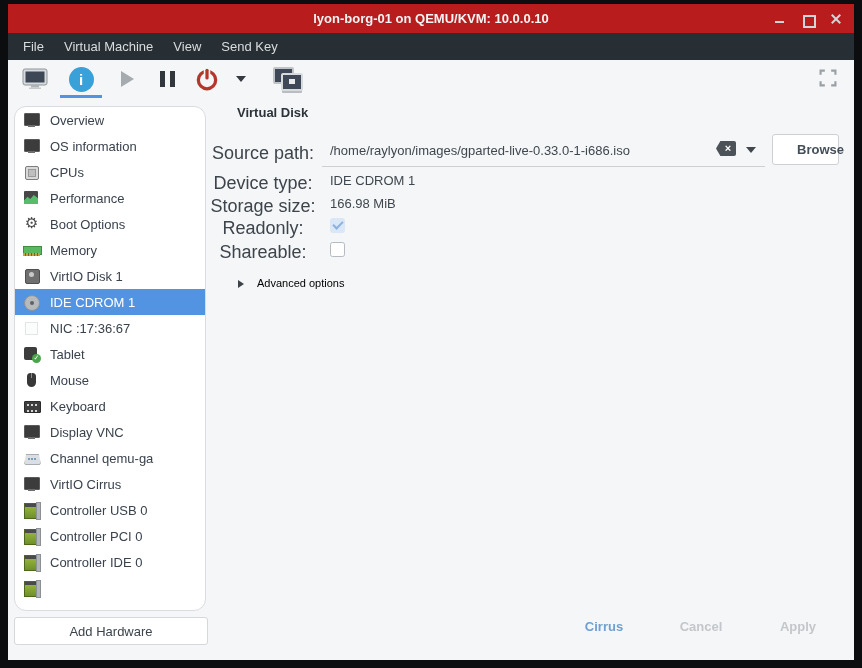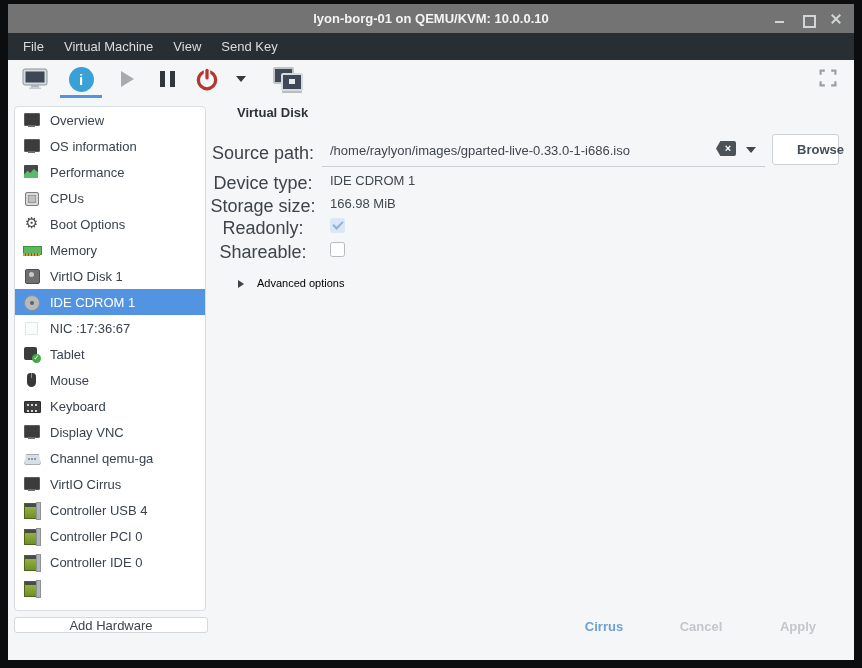--- a/index.html
+++ b/index.html
@@ -1,21 +1,21 @@
 <!DOCTYPE html>
 <html><head>
 <meta charset="utf-8">
 <style>
   * { margin:0; padding:0; box-sizing:border-box; }
   body { background:#444; font-family:"Liberation Sans",sans-serif; }
   .screen { position:relative; width:862px; height:668px; background:#0b0d0e; overflow:hidden; }
   .window { position:absolute; left:8px; top:4px; width:846px; height:656px; background:#f5f6f7; display:flex; flex-direction:column; }
 
   
-  .titlebar { height:29px; background:#737373; position:relative; flex:0 0 29px;padding-left:17px; }
+  .titlebar { height:29px; background:#b91c1c; position:relative; flex:0 0 29px;padding-left:17px; }
   .title { position:absolute; left:0; right:0; top:0; height:29px; line-height:29px; text-align:center; color:#f2f4f5; font-size:13px; font-weight:bold; }
   .win-controls { position:absolute; right:12px; top:0; height:29px; display:flex; gap:16px; align-items:center; z-index:2; }
   .wc { width:12px; height:12px; position:relative; }
   .wc-min::before { content:""; position:absolute; left:1px; bottom:2px; width:9px; height:2px; background:#d2d6d8; }
   .wc-max::before { content:""; position:absolute; left:1px; top:2px; width:9px; height:9px; border:2px solid #d2d6d8; }
   .wc-close::before,.wc-close::after { content:""; position:absolute; left:0; top:5px; width:12px; height:2px; background:#d2d6d8; }
   .wc-close::before { transform:rotate(45deg); }
   .wc-close::after { transform:rotate(-45deg); }
 
   
@@ -33,21 +33,21 @@
   .tb-pause span { width:5px; height:16px; background:#31373c; }
   .tb-chevron { width:0; height:0; border-left:5px solid transparent; border-right:5px solid transparent; border-top:6px solid #343a40; }
   .tb-displays { width:32px; height:27px; position:relative; }
   .tb-displays::before { content:""; position:absolute; left:2px; top:1px; width:17px; height:13px; background:#3e4856; border:2px solid #bfc3c6; border-radius:2px; }
   .tb-displays::after { content:""; position:absolute; left:10px; top:7px; width:18px; height:14px; border:2px solid #d8dbde; border-radius:2px; background:linear-gradient(#e8eaec,#e8eaec) center/6px 5px no-repeat, #3e4856; box-shadow:0 3px 0 -1px #b9bdc0; }
   .tb-fullscreen { position:absolute; right:16px; top:8px; width:20px; height:20px; display:flex; align-items:center; justify-content:center; }
 
   
   .content { flex:1; position:relative; background:#f5f6f7; }
 
-  .hw-list { position:absolute; left:6px; top:8px; width:192px; height:505px; background:#fff; border:1px solid #d9dce0; border-radius:4px; overflow:hidden; }
+  .hw-list { position:absolute; left:6px; top:8px; width:192px; height:505px; background:#fff; border:1px solid #d9dce0; border-radius:12px; overflow:hidden; }
   .hw-row { height:26px; display:flex; align-items:center; padding-left:8px; gap:10px; font-size:13px; color:#3a424d; white-space:nowrap; }
   .hw-row.selected { background:#5294e2; color:#ffffff; }
   .hwic { width:17px; height:16px; position:relative; flex:0 0 17px; }
 
   
   .monitor-icon::before { content:""; position:absolute; left:1px; top:1px; width:14px; height:11px; background:#3c3c3c; border:1px solid #5a5a5a; border-radius:1px; }
   .monitor-icon::after { content:""; position:absolute; left:5px; top:13px; width:7px; height:2px; background:#6e6e6e; }
   .performance-chart-icon::before { content:""; position:absolute; left:1px; top:1px; width:14px; height:13px; background:#474747; border-radius:1px; }
   .performance-chart-icon::after { content:""; position:absolute; left:1px; top:5px; width:14px; height:9px; background:#55bd6c; clip-path:polygon(0 60%,25% 20%,45% 45%,70% 0,100% 35%,100% 100%,0 100%); }
   .cpu-icon::before { content:""; position:absolute; left:2px; top:2px; width:12px; height:12px; background:#d9d9d9; border:1px solid #7d7d7d; border-radius:2px; }
@@ -64,21 +64,21 @@
   .tablet-icon::after { content:"✓"; position:absolute; right:-1px; bottom:-1px; width:9px; height:9px; background:#47a647; border-radius:50%; color:#fff; font-size:7px; line-height:9px; text-align:center; font-family:"DejaVu Sans",sans-serif; }
   .mouse-icon::before { content:""; position:absolute; left:4px; top:1px; width:9px; height:14px; background:#383838; border-radius:4px 4px 5px 5px; }
   .mouse-icon::after { content:""; position:absolute; left:8px; top:1px; width:1px; height:5px; background:#8a8a8a; }
   .keyboard-icon::before { content:""; position:absolute; left:1px; top:3px; width:15px; height:10px; background:#3e3e3e; border:1px solid #2b2b2b; border-radius:1px; }
   .keyboard-icon::after { content:""; position:absolute; left:4px; top:6px; width:10px; height:4px; border-top:2px dotted #d2d5d8; border-bottom:2px dotted #d2d5d8; }
   .serial-icon::before { content:""; position:absolute; left:1px; top:4px; width:15px; height:9px; background:#dcdfe2; border:1px solid #a8adb2; border-radius:2px; clip-path:polygon(12% 0,88% 0,100% 100%,0 100%); }
   .serial-icon::after { content:""; position:absolute; left:5px; top:8px; width:8px; height:2px; background:repeating-linear-gradient(90deg,#7e9cc0 0 1.5px,transparent 1.5px 3px); }
   .controller-icon::before { content:""; position:absolute; left:1px; top:1px; width:12px; height:14px; background:linear-gradient(180deg,#4a4a4a 0 3px,#93b23c 3px,#6f8f2b); border:1px solid #4c661c; }
   .controller-icon::after { content:""; position:absolute; left:13px; top:0; width:3px; height:16px; background:#b0b4b8; border:1px solid #8c9196; }
 
-  .add-hw { position:absolute; left:6px; top:519px; width:194px; height:16px; background:#fff; border:1px solid #d5d8dc; border-radius:3px; display:flex; align-items:center; justify-content:center; font-size:13px; color:#3c434b; }
+  .add-hw { position:absolute; left:6px; top:519px; width:194px; height:28px; background:#fff; border:1px solid #d5d8dc; border-radius:3px; display:flex; align-items:center; justify-content:center; font-size:13px; color:#3c434b; }
 
   
   .main-heading { position:absolute; left:229px; top:7px; font-size:13px; font-weight:bold; color:#2c333a; }
   .fld-label { position:absolute; width:110px; text-align:center; font-size:18px; color:#3d444b; }
   .fld-value { position:absolute; left:322px; font-size:13px; color:#3f474f; white-space:nowrap; }
   .entry-underline { position:absolute; left:314px; top:68px; width:443px; height:1px; background:#ccd0d4; }
   .entry-clear { position:absolute; left:708px; top:43px; width:20px; height:15px; background:#4b5258; border-radius:2px; clip-path:polygon(22% 0,100% 0,100% 100%,22% 100%,0 50%); color:#fff; font-size:11px; font-weight:bold; text-align:center; line-height:14px; padding-left:4px; }
   .entry-dropdown { position:absolute; left:738px; top:49px; width:0; height:0; border-left:5px solid transparent; border-right:5px solid transparent; border-top:6px solid #41474d; }
   .browse-btn { position:absolute; left:764px; top:36px; width:67px; height:31px; background:#fff; border:1px solid #cdd1d5; border-radius:3px; font-size:13px; font-weight:bold; color:#454f59; display:flex; align-items:center; justify-content:center;padding-left:30px; }
   .checkbox { position:absolute; left:322px; width:15px; height:15px; border-radius:3px; }
@@ -160,26 +160,26 @@
       <div class="hw-list">
           <div class="hw-row">
             <span class="hwic monitor-icon"></span>
             <span class="hw-label">Overview</span>
           </div>
           <div class="hw-row">
             <span class="hwic monitor-icon"></span>
             <span class="hw-label">OS information</span>
           </div>
           <div class="hw-row">
+            <span class="hwic cpu-icon"></span>
+            <span class="hw-label">CPUs</span>
+          </div>
+          <div class="hw-row">
             <span class="hwic performance-chart-icon"></span>
             <span class="hw-label">Performance</span>
-          </div>
-          <div class="hw-row">
-            <span class="hwic cpu-icon"></span>
-            <span class="hw-label">CPUs</span>
           </div>
           <div class="hw-row">
             <span class="hwic boot-gear-icon"></span>
             <span class="hw-label">Boot Options</span>
           </div>
           <div class="hw-row">
             <span class="hwic memory-icon"></span>
             <span class="hw-label">Memory</span>
           </div>
           <div class="hw-row">
@@ -213,21 +213,21 @@
           <div class="hw-row">
             <span class="hwic serial-icon"></span>
             <span class="hw-label">Channel qemu-ga</span>
           </div>
           <div class="hw-row">
             <span class="hwic monitor-icon"></span>
             <span class="hw-label">VirtIO Cirrus</span>
           </div>
           <div class="hw-row">
             <span class="hwic controller-icon"></span>
-            <span class="hw-label">Controller USB 4</span>
+            <span class="hw-label">Controller USB 0</span>
           </div>
           <div class="hw-row">
             <span class="hwic controller-icon"></span>
             <span class="hw-label">Controller PCI 0</span>
           </div>
           <div class="hw-row">
             <span class="hwic controller-icon"></span>
             <span class="hw-label">Controller IDE 0</span>
           </div>
           <div class="hw-row">

